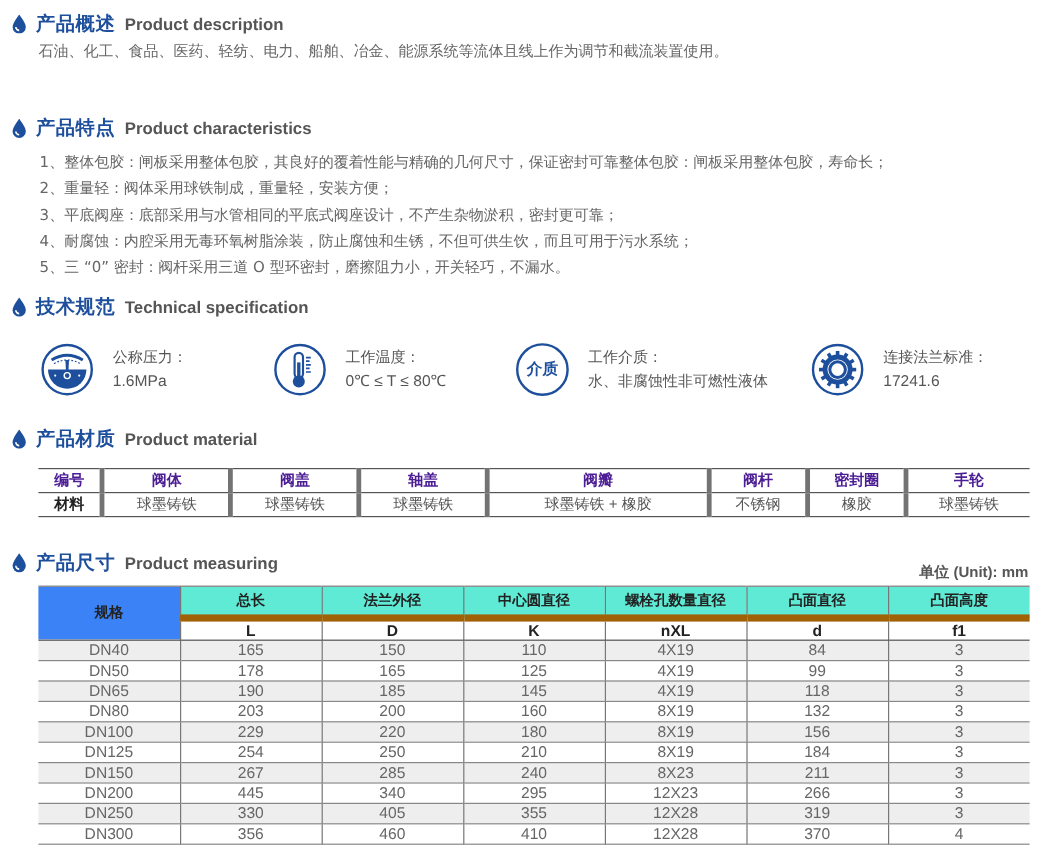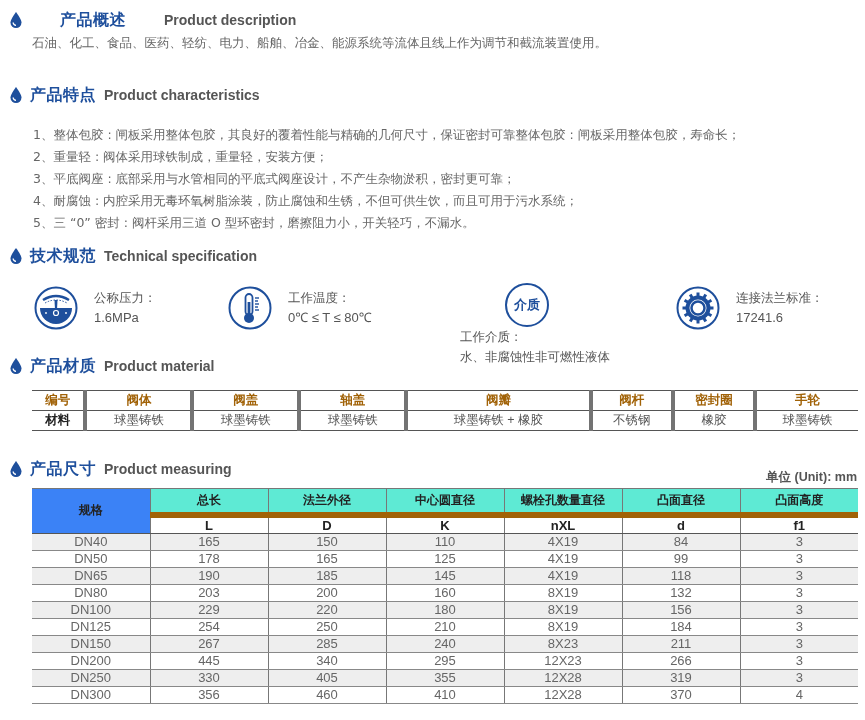--- a/index.html
+++ b/index.html
@@ -19,21 +19,21 @@
   .spec-item { position: absolute; top: 283px; height: 50px; display: flex; align-items: center; }
   .spec-icon { width: 44px; height: 44px; flex: 0 0 44px; }
   .spec-text { margin-left: 16px; font-size: 12.5px; color: #555555; line-height: 20px; }
   .spec-text .val { font-family: "Liberation Sans", sans-serif; font-size: 13px; }
 
   table { border-collapse: collapse; position: absolute; font-family: "Liberation Sans", sans-serif; }
   .mat-table { left: 32px; top: 390px; width: 826px; border-top: 1px solid #555; border-bottom: 1px solid #555; }
   .mat-table td { border-left: 4px solid #737373; border-right: 1px solid #555; text-align: center; font-size: 12.5px; height: 20px; color: #555; }
   .mat-table td:first-child { border-left: none; }
   .mat-table td:last-child { border-right: none; }
-  .mat-table tr:first-child td { border-bottom: 1px solid #555; font-weight: bold; color: #a16207; }
+  .mat-table tr:first-child td { border-bottom: 1px solid #555; font-weight: bold; color: #4c1d95; }
   .mat-table tr:nth-child(2) td:first-child { font-weight: bold; color: #222; }
 
   .unit { position: absolute; right: 8px; top: 469px; font-family: "Liberation Sans", sans-serif; font-size: 12.5px; font-weight: bold; color: #555; }
 
   .dim-table { left: 32px; top: 488px; width: 826px; border-top: 1px solid #777; border-bottom: 1px solid #555; }
   .dim-table th, .dim-table td { border-left: 1px solid #777; border-right: 1px solid #777; text-align: center; }
   .dim-table tr > *:first-child { border-left: none; }
   .dim-table tr > *:last-child { border-right: none; }
   .dim-table th { font-size: 12px; font-weight: bold; color: #222; }
   .dim-table thead tr:first-child th { background: #5eead4; height: 26px; border-bottom: 6px solid #a16207; }
@@ -48,32 +48,32 @@
 
 <svg width="0" height="0" style="position:absolute">
   <defs>
     <symbol id="drop" viewBox="0 0 12 16">
       <path d="M6 0 C6 0 0.5 7 0.5 10.5 A5.5 5.5 0 0 0 11.5 10.5 C11.5 7 6 0 6 0 Z" fill="#1e4f9c"></path>
       <path d="M3.2 10.5 A2.8 2.8 0 0 0 6 13.3" stroke="#ffffff" stroke-width="1.4" fill="none"></path>
     </symbol>
   </defs>
 </svg>
 
-<div class="section-title" style="top:9px;gap:30px;">
+<div class="section-title" style="top:9px;">
   <svg class="drop-icon">
       <use href="#drop"></use>
     </svg>
   <span class="title-cn">产品概述</span>
   <span class="title-en">Product description</span>
 </div>
 <div class="para" style="top:32px;">
   <div>石油、化工、食品、医药、轻纺、电力、船舶、冶金、能源系统等流体且线上作为调节和截流装置使用。</div>
 </div>
 
-<div class="section-title" style="top:84px;text-align:center;">
+<div class="section-title" style="top:96px;text-align:center;">
   <svg class="drop-icon">
       <use href="#drop"></use>
     </svg>
   <span class="title-cn">产品特点</span>
   <span class="title-en">Product characteristics</span>
 </div>
 <div class="feat-list">
   <div>1、整体包胶 : 闸板采用整体包胶，其良好的覆着性能与精确的几何尺寸，保证密封可靠整体包胶 : 闸板采用整体包胶，寿命长；</div>
   <div>2、重量轻 : 阀体采用球铁制成，重量轻，安装方便；</div>
   <div>3、平底阀座 : 底部采用与水管相同的平底式阀座设计，不产生杂物淤积，密封更可靠；</div>
@@ -117,21 +117,21 @@
     <line x1="27" y1="18" x2="31" y2="18" stroke="#1e4f9c" stroke-width="1.4"></line>
     <line x1="27" y1="21" x2="30" y2="21" stroke="#1e4f9c" stroke-width="1.4"></line>
     <line x1="27" y1="24" x2="31" y2="24" stroke="#1e4f9c" stroke-width="1.4"></line>
   </svg>
   <div class="spec-text">
     <div>工作温度 :</div>
     <div class="val">0℃ ≤ T ≤ 80℃</div>
   </div>
 </div>
 
-<div class="spec-item" style="left:444px;flex-direction:column;">
+<div class="spec-item" style="left:430px;">
   <div class="spec-icon" style="border:2px solid #1e4f9c;border-radius:50%;display:flex;align-items:center;justify-content:center;color:#1e4f9c;font-weight:bold;font-size:13px;">
     <span>介质</span>
   </div>
   <div class="spec-text">
     <div>工作介质 :</div>
     <div>水、非腐蚀性非可燃性液体</div>
   </div>
 </div>
 
 <div class="spec-item" style="left:676px;">

